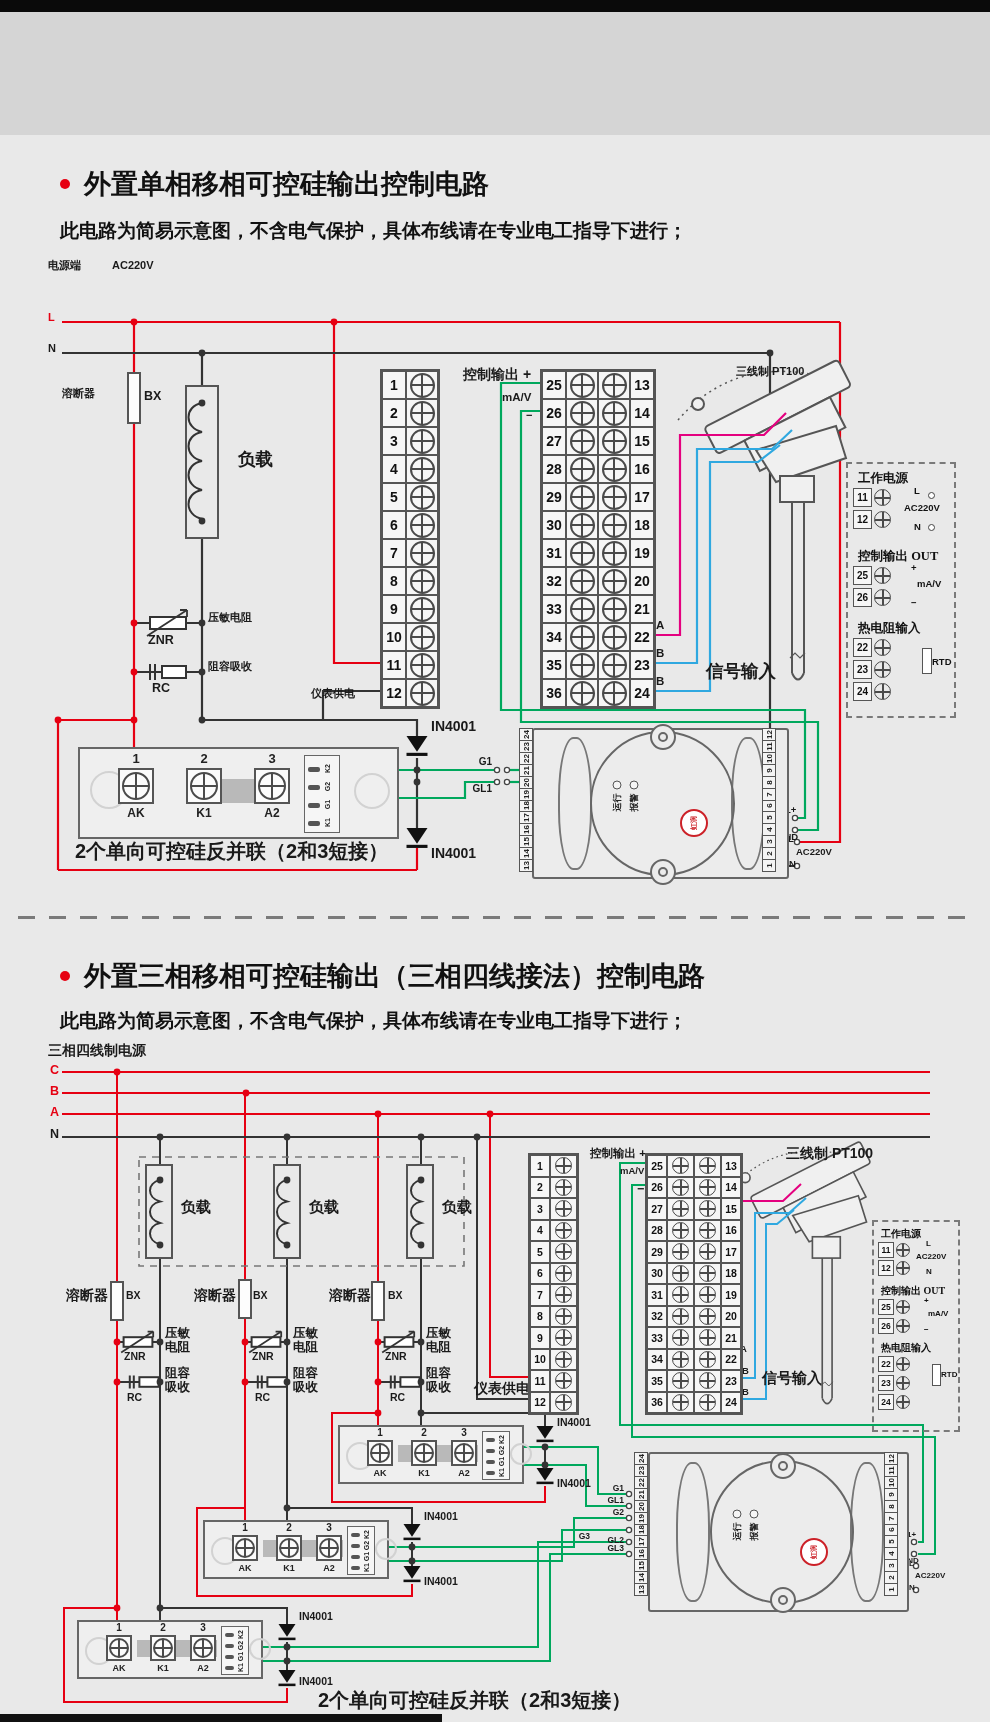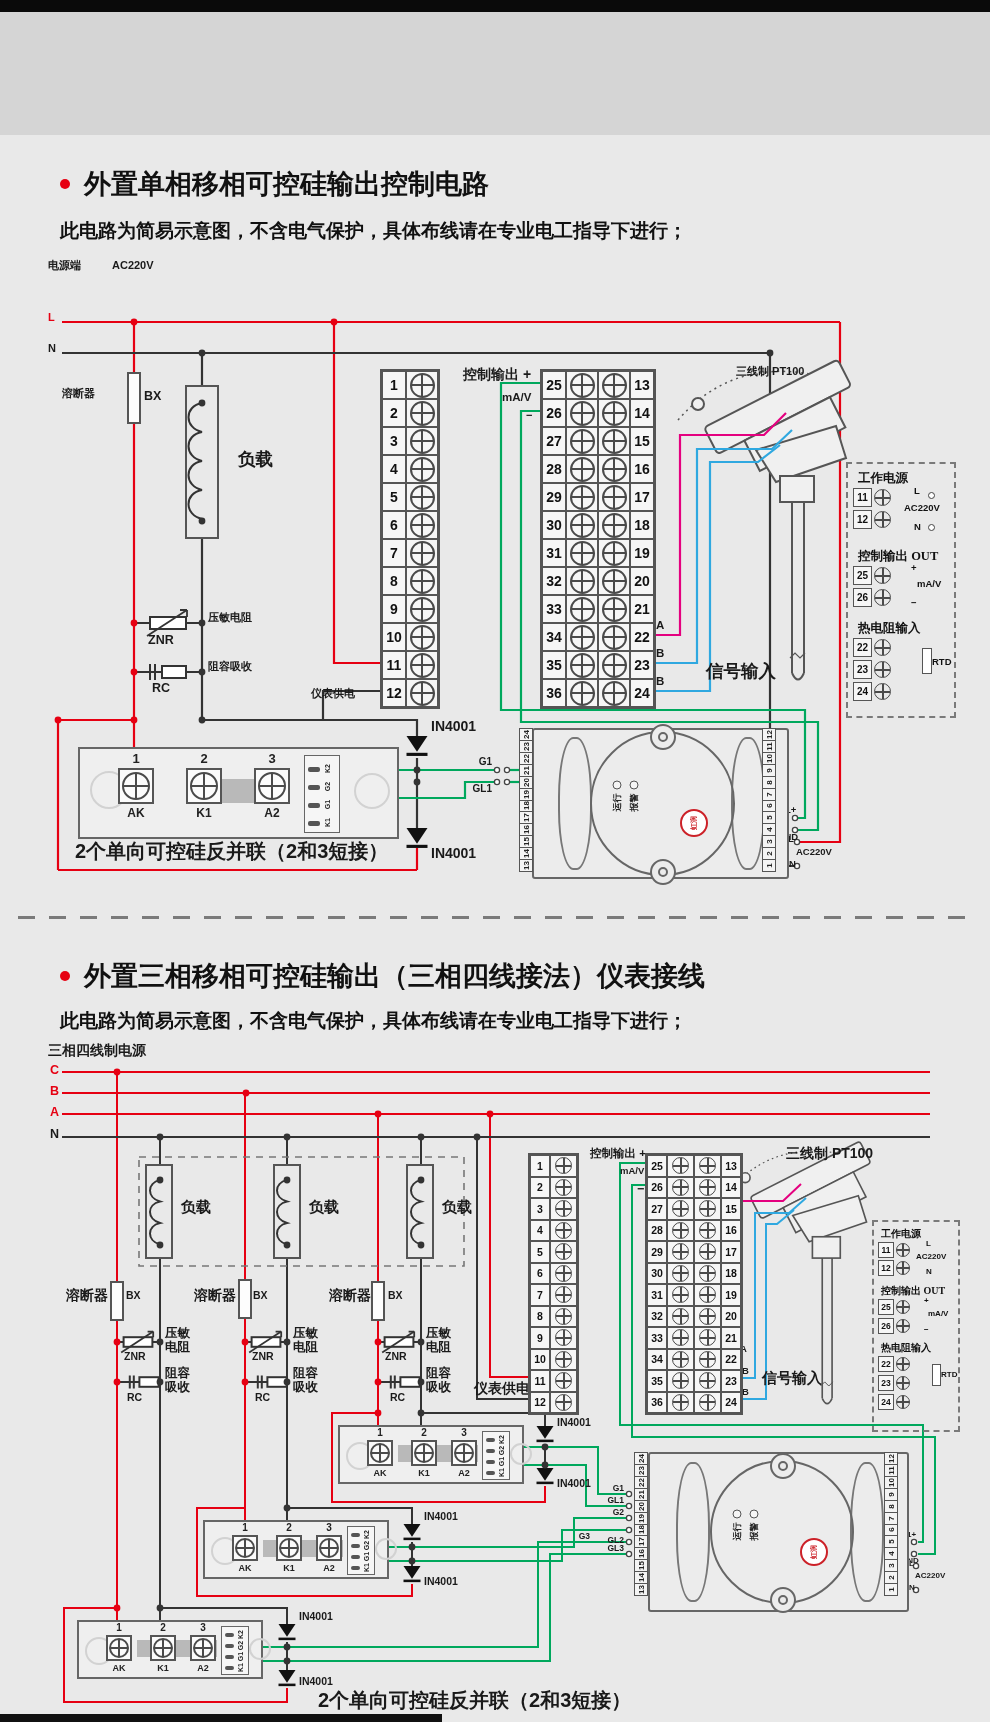--- a/index.html
+++ b/index.html
@@ -564,21 +564,21 @@
         </div>
       <div class="rtdr" style="left:74px;top:184px;width:8px;height:24px"></div>
       <div class="spl" style="left:84px;top:192px">RTD</div>
     </div>
   </div>
 
   <div class="divider" style="top:916px"></div>
 
   <div class="sechead" style="top:958px">
     <span class="dot"></span>
-    <span>外置三相移相可控硅输出（三相四线接法）仪表接线</span>
+    <span>外置三相移相可控硅输出（三相四线接法）控制电路</span>
   </div>
   <div class="note" style="top:1008px">此电路为简易示意图，不含电气保护，具体布线请在专业电工指导下进行；</div>
 
   <div class="diagram" id="d2" style="top:1040px;height:682px">
       <svg viewBox="0 0 990 682" width="990" height="682" style="position: absolute; left: 0px; top: 0px; pointer-events: none;">
         <path d="M62,32 H930" stroke="#e60012" fill="none" stroke-width="2"></path>
         <path d="M62,53 H930" stroke="#e60012" fill="none" stroke-width="2"></path>
         <path d="M62,74 H930" stroke="#e60012" fill="none" stroke-width="2"></path>
         <path d="M117,32 V607" stroke="#e60012" fill="none" stroke-width="2"></path>
         <path d="M245,53 V507" stroke="#e60012" fill="none" stroke-width="2"></path>

